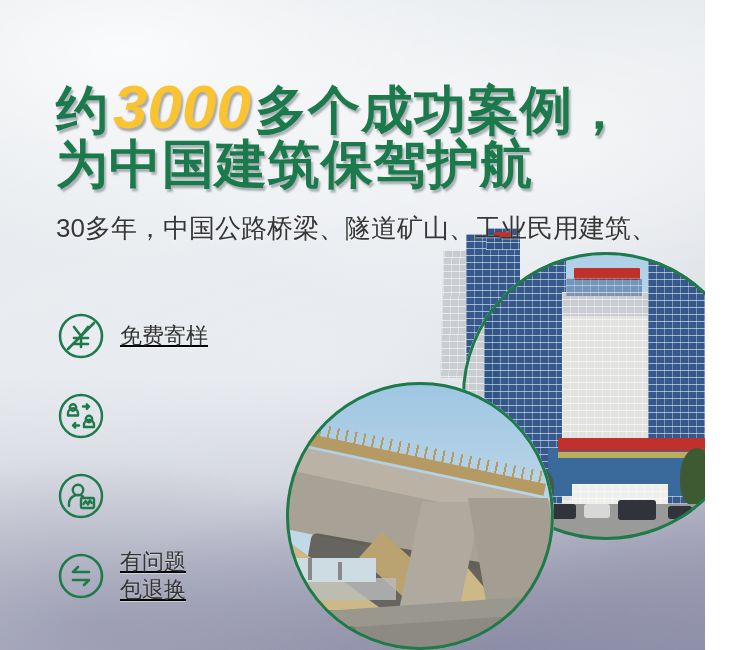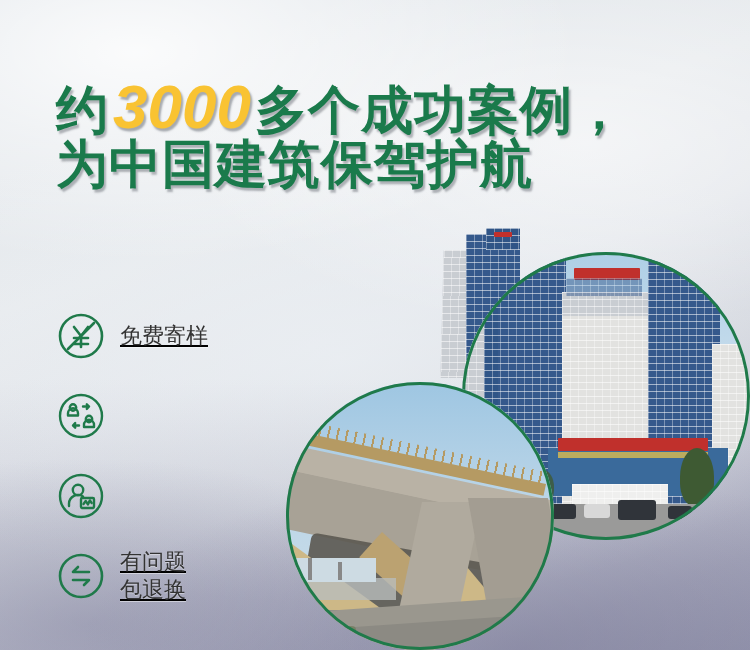--- a/index.html
+++ b/index.html
@@ -6,32 +6,33 @@
     margin: 0;
     padding: 0;
     background: #ffffff;
   }
   body {
     font-family: "Liberation Sans", "DejaVu Sans", sans-serif;
   }
 
   #banner {
     position: relative;
-    width: 750px;
+    width: 661px;
     height: 650px;
     overflow: hidden;
     background: linear-gradient(160deg,
         #dfe4e9 0%,
         #e4e8ec 18%,
         #e8ebee 34%,
         #e2e5ea 50%,
         #d6d9e0 64%,
         #c3c5d2 78%,
         #a9aabd 90%,
         #9b9cb2 100%);
+    padding-left: 44px;
   }
   
   #banner .sky-a {
     position: absolute; inset: 0;
     background:
       radial-gradient(ellipse 640px 300px at 18% 8%, rgba(255,255,255,0.85), rgba(255,255,255,0) 70%),
       radial-gradient(ellipse 560px 260px at 78% 22%, rgba(255,255,255,0.55), rgba(255,255,255,0) 72%),
       radial-gradient(ellipse 700px 330px at 45% 55%, rgba(236,240,244,0.75), rgba(236,240,244,0) 75%);
     pointer-events: none;
   }
@@ -277,20 +278,21 @@
     </div>
     <div class="circle-ring"></div>
   </div>
 
   <div class="headline">
     <div class="hl-line1"><span>约</span><span class="hl-num">3000</span><span>多个成功案例，</span></div>
     <div class="hl-line2">为中国建筑保驾护航</div>
   </div>
 
   <div class="subtitle">
+    <div>30多年，中国公路桥梁、隧道矿山、工业民用建筑、</div>
   </div>
 
   <div class="features">
 
     <div class="feature">
       <span class="ico">
         <svg viewBox="0 0 50 50" fill="none" stroke="#1f7a4a" stroke-width="2.6" stroke-linecap="round" stroke-linejoin="round">
           <circle cx="25" cy="25" r="21"></circle>
           <path d="M18 16 L25 25 L32 16"></path>
           <path d="M18 27 H32"></path>

